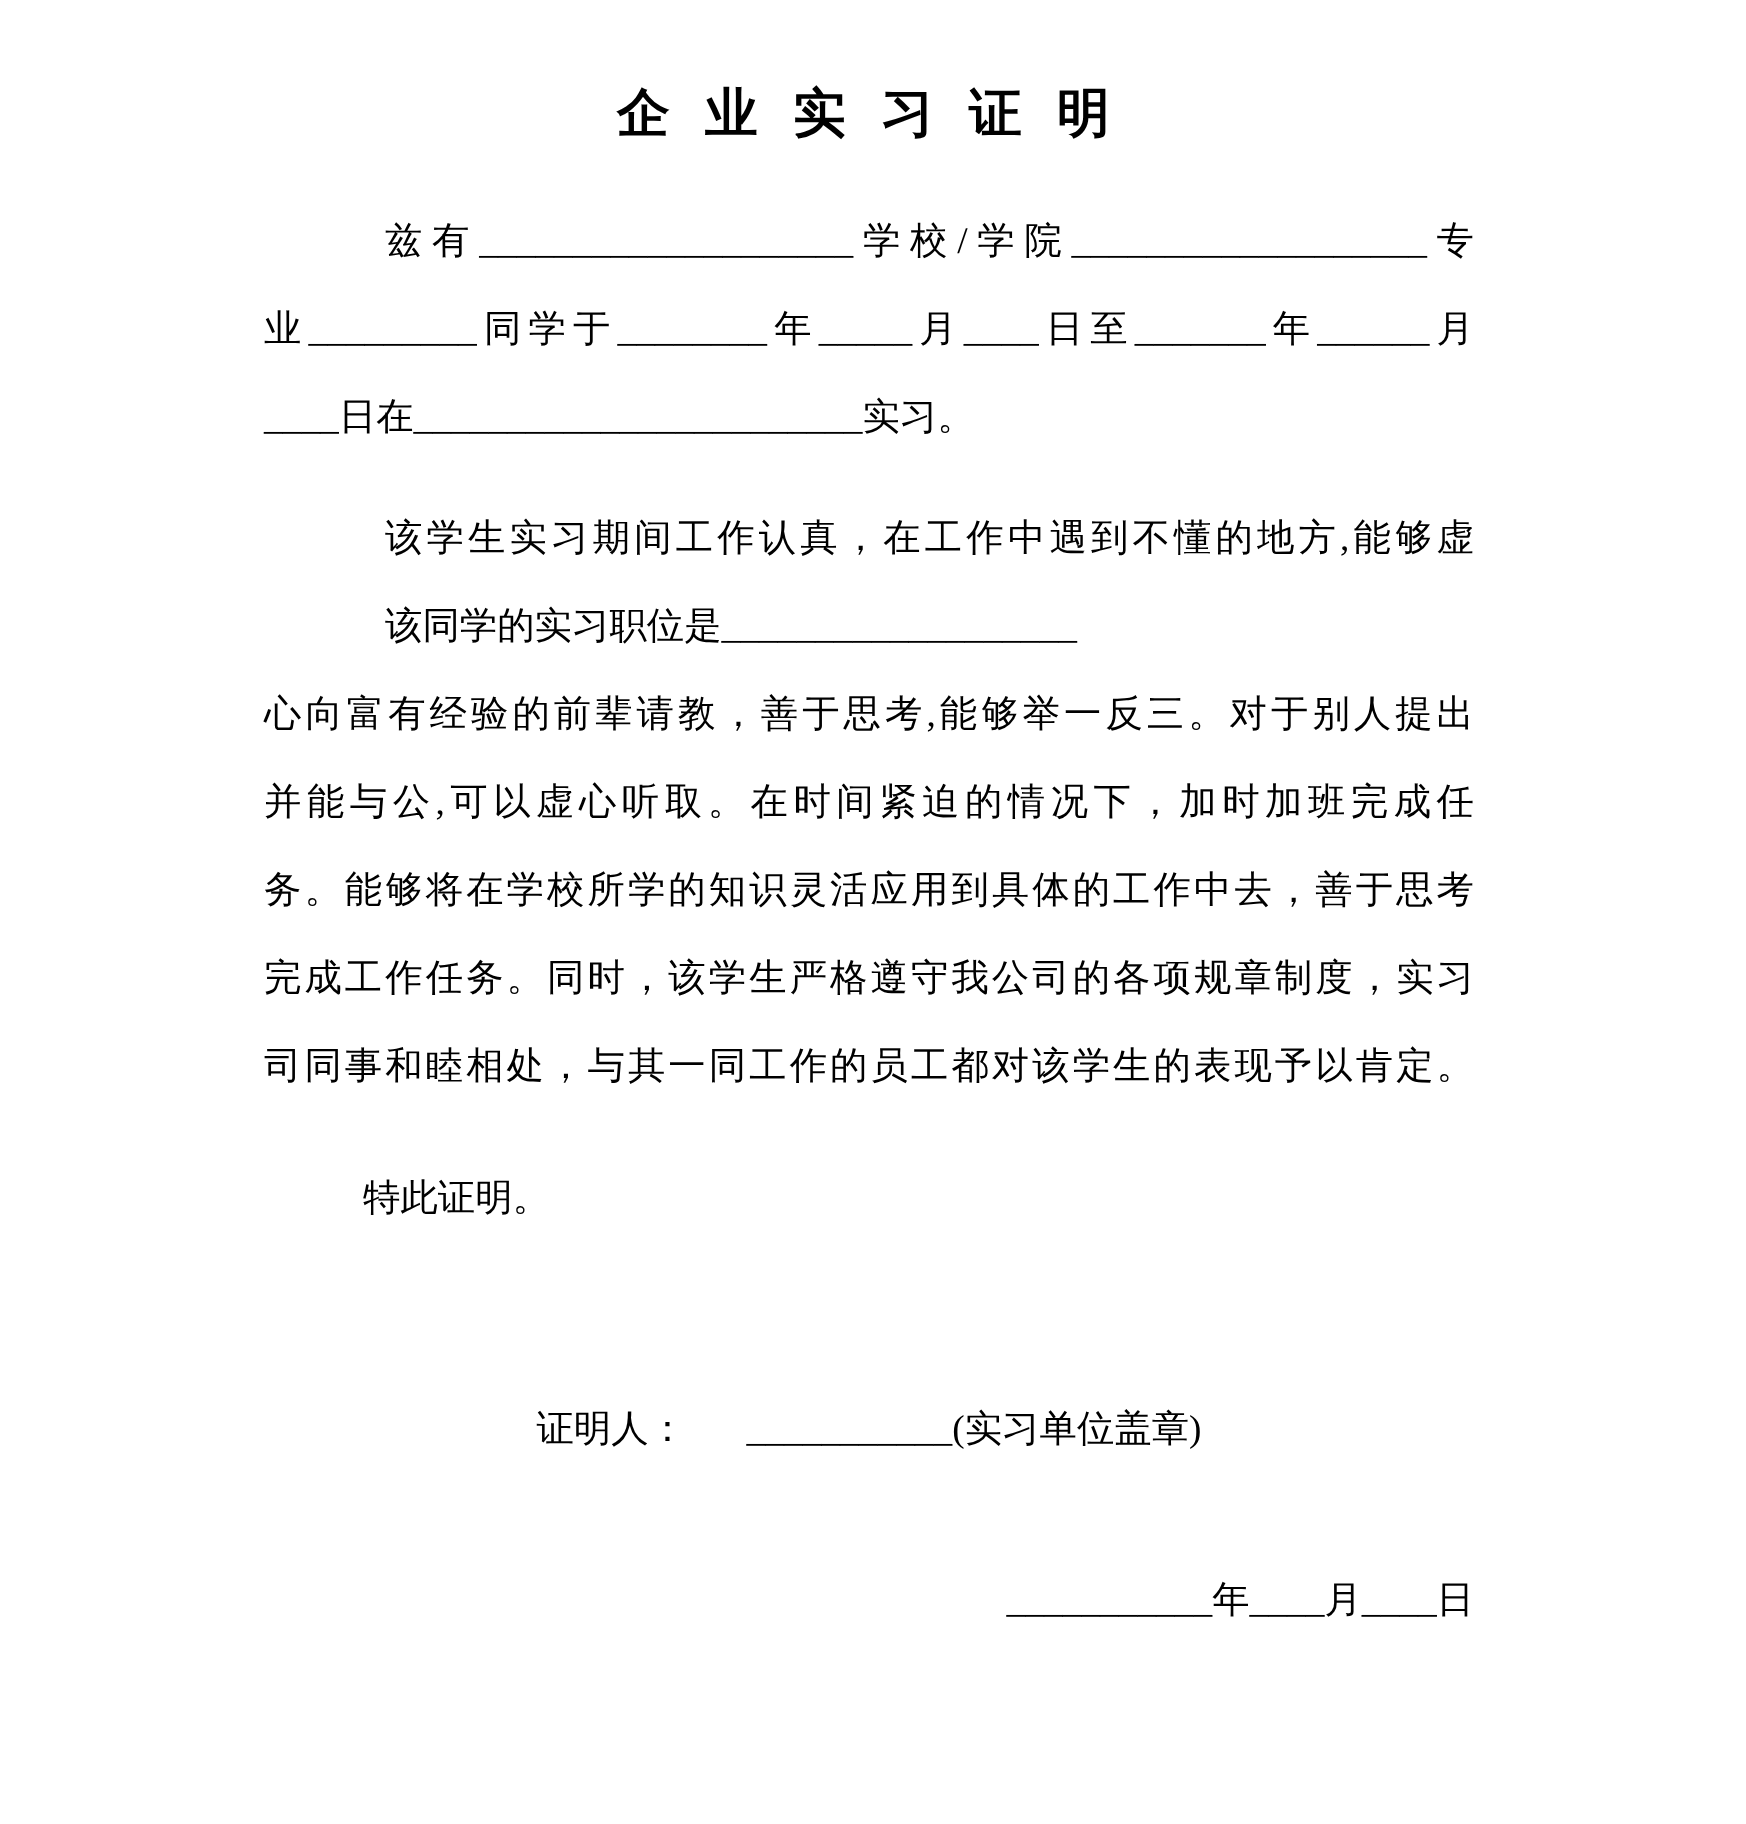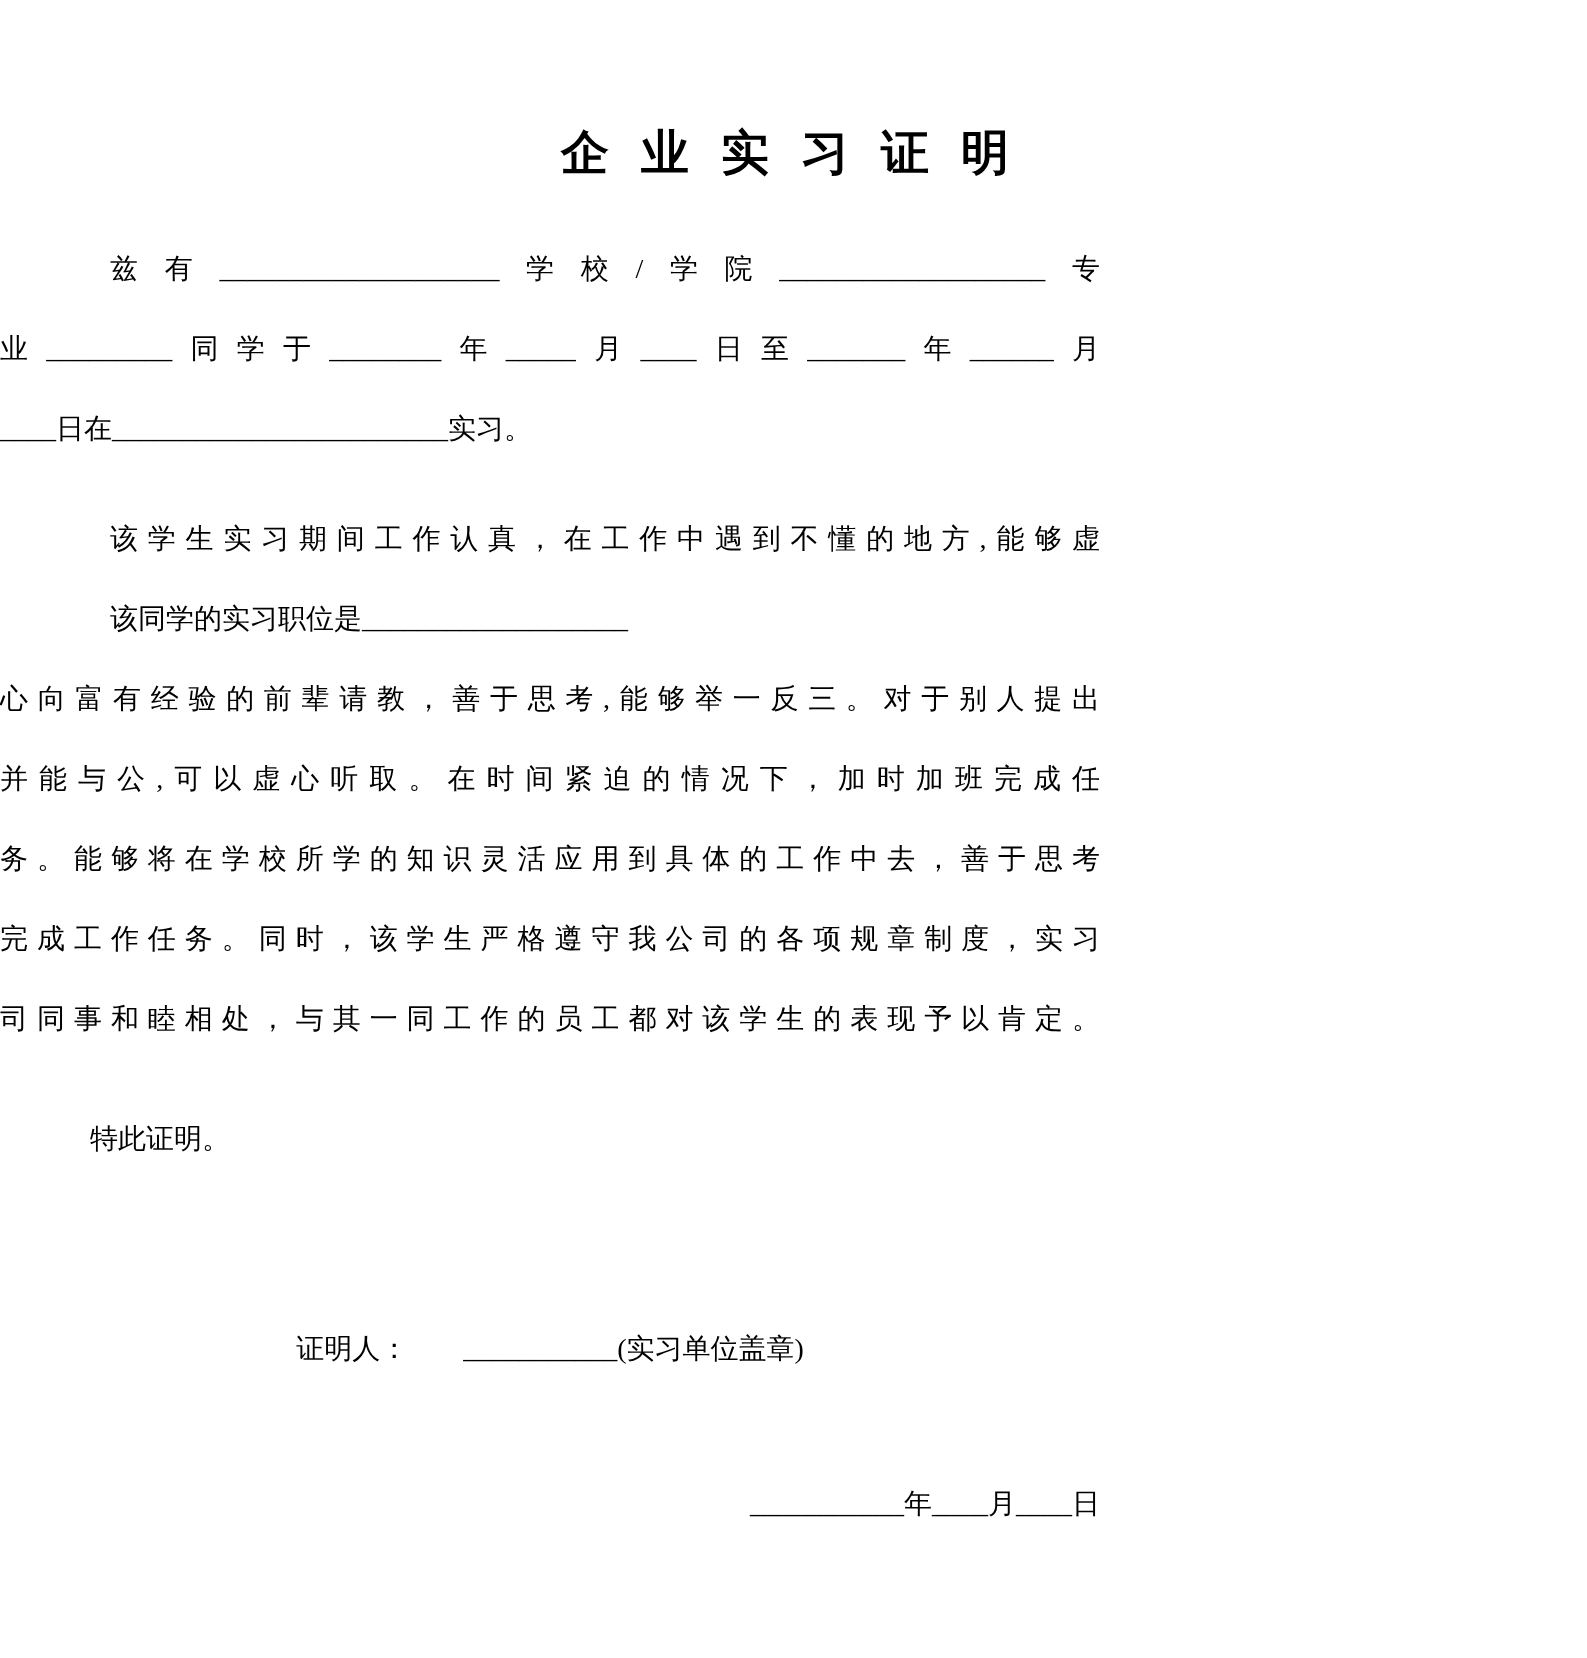--- a/index.html
+++ b/index.html
@@ -9,36 +9,37 @@
   }
   .page {
     position: relative;
     width: 1587px;
     height: 1658px;
     background: #ffffff;
     color: #000000;
     font-family: "Liberation Serif", "DejaVu Serif", serif;
     overflow: hidden;
     box-sizing: border-box;
-    padding-top: 105px;
+    padding-top: 56px;
   }
   .doc-title {
     margin: 0 0 28px 0;
     width: 1100px;
     margin-left: 240px;
     text-align: center;
     font-size: 48px;
     font-weight: bold;
     line-height: 96px;
     letter-spacing: 10px;
     white-space: pre;
   }
   .content {
+    margin-left: 240px;
     width: 1100px;
-    font-size: 28px;
+    font-size: 34px;
     line-height: 80px;
   }
   .line {
     margin: 0;
     white-space: pre-wrap;
   }
   
   .jline {
     text-align: justify;
     text-align-last: justify;

